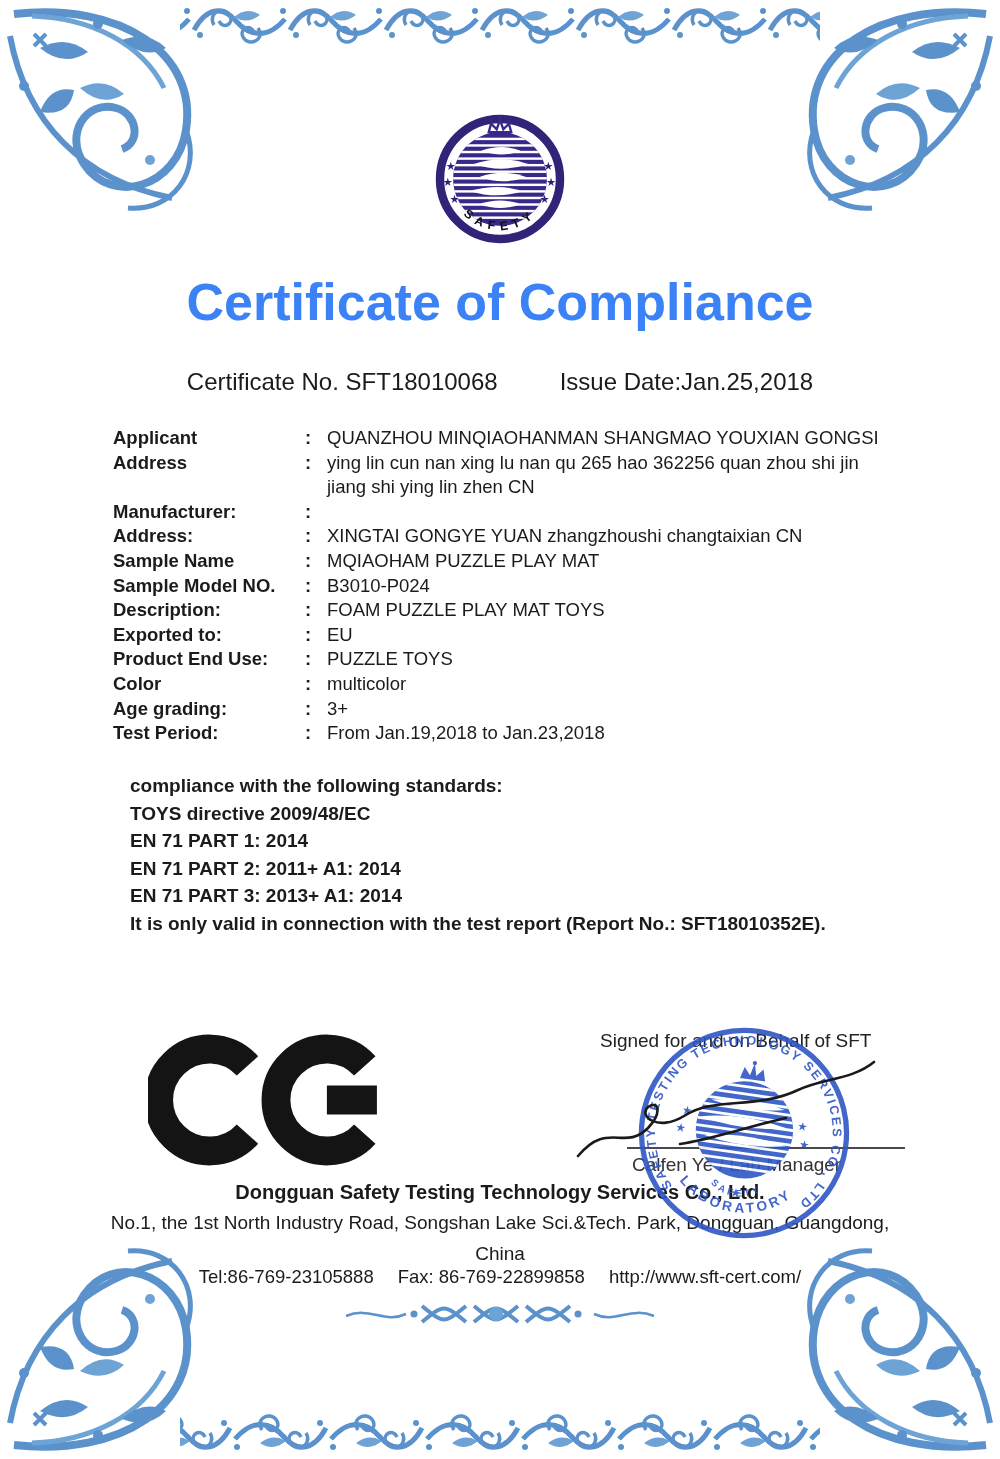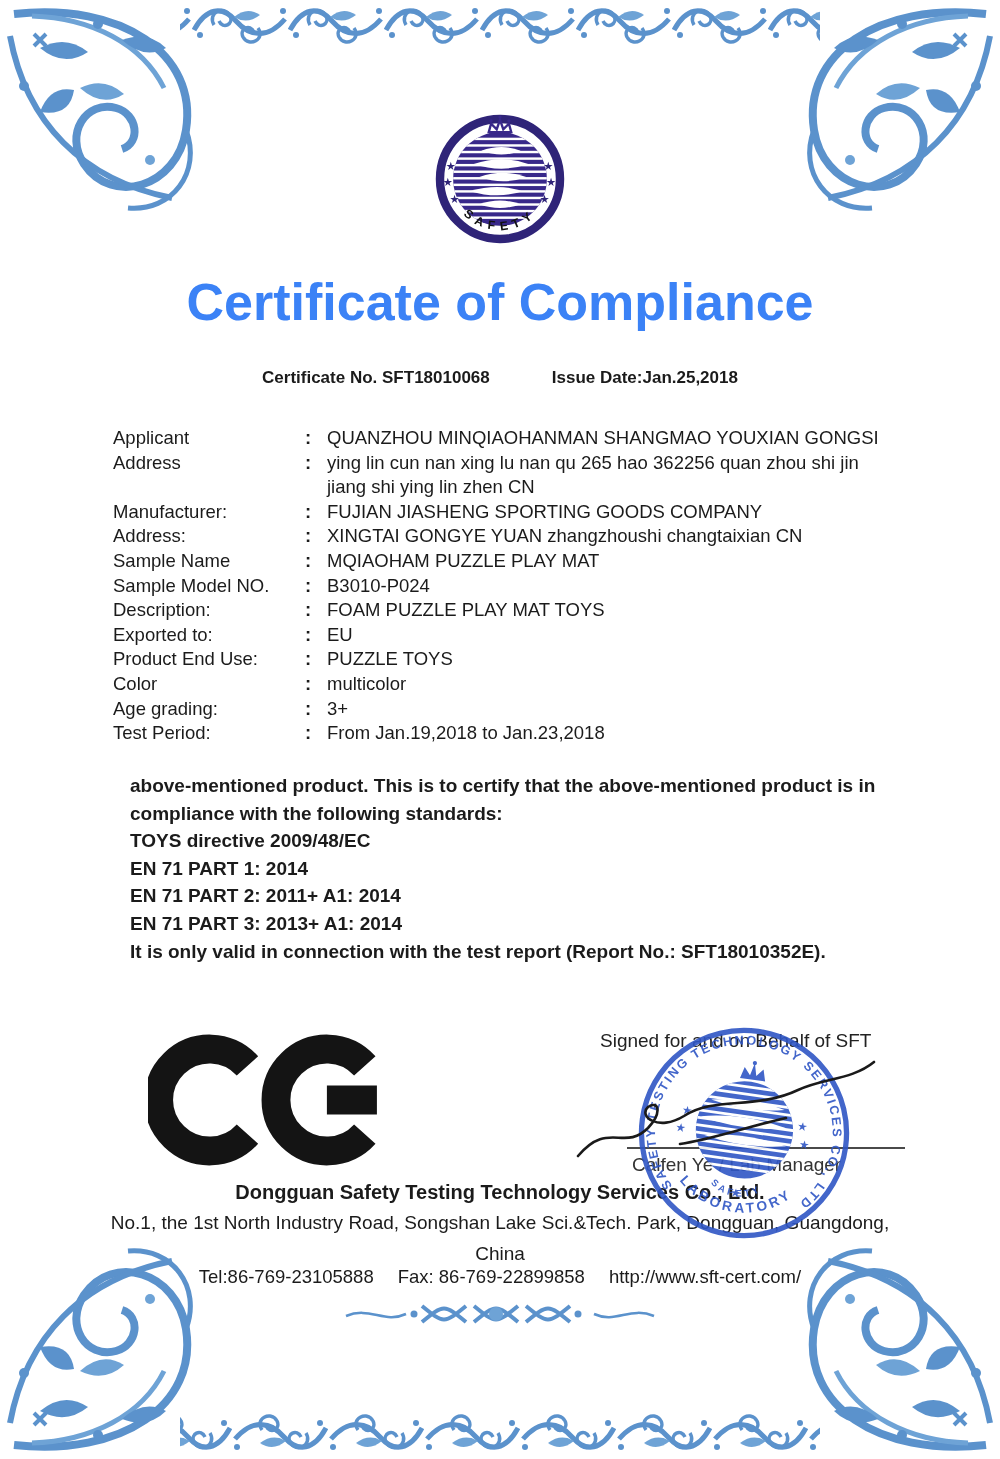--- a/index.html
+++ b/index.html
@@ -4,25 +4,25 @@
 <style>
   html,body{margin:0;padding:0;}
   body{
     width:1000px;height:1459px;position:relative;background:#ffffff;
     font-family:"Liberation Sans",sans-serif;color:#1b1b1b;overflow:hidden;
   }
   .abs{position:absolute;}
   .center{left:0;right:0;text-align:center;}
   
   .cert-title{top:272px;font-size:52px;font-weight:bold;letter-spacing:0px;color:#3b82f6;}
-  .cert-meta{top:368px;display:flex;justify-content:center;gap:62px;font-size:17px;font-weight:bold;}
+  .cert-meta{top:368px;display:flex;justify-content:center;gap:62px;font-size:24px;font-weight:normal;}
   
   .fields{top:426px;left:113px;width:790px;font-size:18.5px;line-height:24.6px;}
   .frow{display:flex;align-items:flex-start;}
-  .flabel{width:192px;font-weight:normal;flex:0 0 auto;}
+  .flabel{width:192px;font-weight:bold;flex:0 0 auto;}
   .fcolon{width:22px;font-weight:bold;flex:0 0 auto;}
   .fvalue{width:560px;}
   
   .statement{top:772px;left:130px;width:790px;font-size:19px;font-weight:bold;line-height:27.6px;}
   
   .signed-for{top:1030px;left:600px;font-size:19px;color:#222;}
   .sig-line{top:1147px;left:627px;width:278px;border-top:2px solid #4a4a4a;height:0;}
   .signer{top:1154px;left:632px;font-size:19px;color:#333;}
   
   .f-company{top:1181px;font-size:20px;font-weight:bold;}
@@ -140,21 +140,20 @@
       <span class="fvalue">QUANZHOU MINQIAOHANMAN SHANGMAO YOUXIAN GONGSI</span>
     </div>
   <div class="frow">
       <span class="flabel">Address</span>
       <span class="fcolon">:</span>
       <span class="fvalue">ying lin cun nan xing lu nan qu 265 hao 362256 quan zhou shi jin jiang shi ying lin zhen CN</span>
     </div>
   <div class="frow">
       <span class="flabel">Manufacturer:</span>
       <span class="fcolon">:</span>
-      <span class="fvalue">FUJIAN JIASHENG SPORTING GOODS COMPANY</span>
     </div>
   <div class="frow">
       <span class="flabel">Address:</span>
       <span class="fcolon">:</span>
       <span class="fvalue">XINGTAI GONGYE YUAN zhangzhoushi changtaixian CN</span>
     </div>
   <div class="frow">
       <span class="flabel">Sample Name</span>
       <span class="fcolon">:</span>
       <span class="fvalue">MQIAOHAM PUZZLE PLAY MAT</span>
@@ -190,21 +189,20 @@
       <span class="fvalue">3+</span>
     </div>
   <div class="frow">
       <span class="flabel">Test Period:</span>
       <span class="fcolon">:</span>
       <span class="fvalue">From Jan.19,2018 to Jan.23,2018</span>
     </div>
 </div>
 
 <div class="abs statement">
-  <div>above-mentioned product. This is to certify that the above-mentioned product is in</div>
   <div>compliance with the following standards:</div>
   <div>TOYS directive 2009/48/EC</div>
   <div>EN 71 PART 1: 2014</div>
   <div>EN 71 PART 2: 2011+ A1: 2014</div>
   <div>EN 71 PART 3: 2013+ A1: 2014</div>
   <div>It is only valid in connection with the test report (Report No.: SFT18010352E).</div>
 </div>
 
 <svg class="abs" style="left:148px;top:1026px;" width="252" height="148" viewBox="0 0 262 152">
   <path d="M103.4,40.5 A53,53 0 1 0 103.4,111.5" fill="none" stroke="#141414" stroke-width="30"></path>

